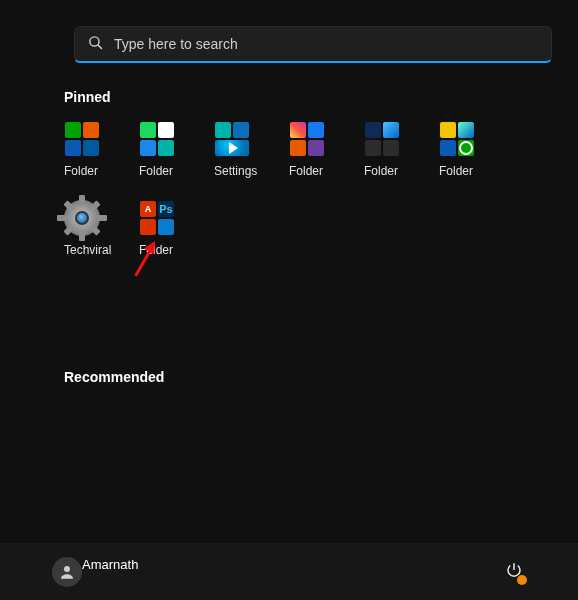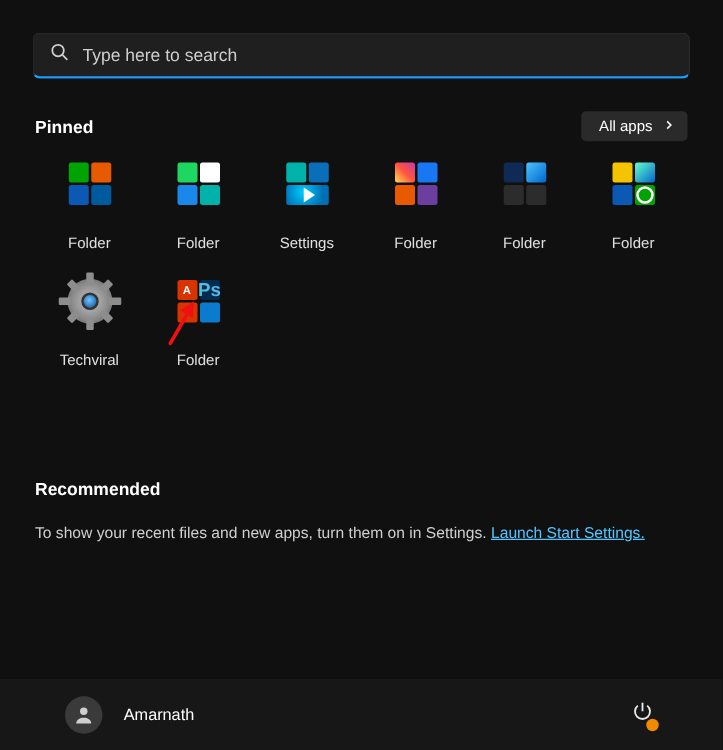--- a/index.html
+++ b/index.html
@@ -18,33 +18,34 @@
   .search {
     background: #1f1f1f;
     border: 1px solid #2a2a2a;
     border-bottom: 2px solid #1a9fff;
     border-radius: 6px;
     height: 37px;
     display: flex;
     align-items: center;
     padding: 0 12px;
     gap: 10px;
+    margin-left: 48px;
   }
   .search svg { width: 17px; height: 17px; flex: none; }
   .search input {
     background: transparent;
     border: none;
     outline: none;
     color: #cfcfcf;
     font-size: 14px;
     width: 100%;
   }
   .search input::placeholder { color: #cfcfcf; }
 
-  .content { padding: 0 28px; }
+  .content { padding: 0 64px; }
 
   .section-head {
     display: flex;
     align-items: center;
     justify-content: space-between;
     margin-top: 26px;
     margin-bottom: 16px;
   }
   .section-title { font-size: 14px; font-weight: 600; color: #fff; }
   .all-apps {
@@ -60,22 +61,22 @@
   .all-apps svg { width: 10px; height: 10px; }
 
   .grid {
     display: grid;
     grid-template-columns: repeat(6, 1fr);
     row-gap: 22px;
   }
   .app {
     display: flex;
     flex-direction: column;
-    align-items: center;
-    gap: 22px;
+    align-items: flex-start;
+    gap: 7px;
     width: 100%;
   }
   .tile {
     width: 36px;
     height: 36px;
     display: flex;
     flex-wrap: wrap;
     gap: 2px;
     justify-content: center;
     align-content: center;
@@ -170,37 +171,37 @@
   }
   .arrow-line::after {
     content: "";
     position: absolute;
     right: -2px; top: -5px;
     border-left: 12px solid #e11;
     border-top: 6px solid transparent;
     border-bottom: 6px solid transparent;
   }
 
-  .rec-section { margin-top: 88px; }
+  .rec-section { margin-top: 112px; }
   .rec-text { font-size: 12.5px; color: #cfcfcf; }
   .rec-text a { color: #56c4ff; text-decoration: underline; }
 
   .footer {
     position: absolute;
     left: 0; right: 0; bottom: 0;
     height: 58px;
     background: #171717;
     border-top: 1px solid #0d0d0d;
     display: flex;
     align-items: center;
     justify-content: space-between;
     padding: 0 52px;
   }
   .user {
-    display: flex; align-items: center; gap: 17px;
+    display: flex; align-items: flex-start; gap: 0;
   }
   .avatar {
     width: 30px; height: 30px; border-radius: 50%;
     background: #3a3a3a;
     display: flex; align-items: center; justify-content: center;
   }
   .avatar svg { width: 18px; height: 18px; }
   .username { font-size: 13px; color: #fff; }
 
   .power {
@@ -232,28 +233,20 @@
         <line x1="15.5" y1="15.5" x2="21" y2="21"></line>
       </svg>
     </span>
     <input type="text" placeholder="Type here to search" style="">
   </div>
 </div>
 
 <div class="content">
   <div class="section-head">
     <div class="section-title">Pinned</div>
-    <div class="all-apps">
-      <span>All apps</span>
-      <span>
-        <svg viewBox="0 0 24 24" fill="none" stroke="#fff" stroke-width="3">
-          <polyline points="9 5 16 12 9 19"></polyline>
-        </svg>
-      </span>
-    </div>
   </div>
 
   <div class="grid">
 
     <div class="app">
       <div class="tile">
         <div class="sq bg-green"></div>
         <div class="sq bg-orange"></div>
         <div class="sq bg-blue"></div>
         <div class="sq bg-storeB"></div>
@@ -324,34 +317,31 @@
         <div class="tooth" style="left:2px;bottom:1px;transform:rotate(45deg);"></div>
         <div class="tooth" style="right:2px;bottom:1px;transform:rotate(-45deg);"></div>
         <div class="inner"></div>
       </div>
       <div class="app-label">Techviral</div>
     </div>
 
     <div class="app">
       <div class="tile">
         <div class="sq bg-red" style="color:#fff;font-weight:700;font-size:9px;">A</div>
-        <div class="sq bg-ps" style="color:#5bd;font-weight:700;font-size:15px;">Ps</div>
+        <div class="sq bg-ps" style="color:#5bd;font-weight:700;font-size:11px;">Ps</div>
         <div class="sq bg-red"></div>
         <div class="sq bg-edge"></div>
       </div>
       <div class="app-label">Folder</div>
     </div>
 
   </div>
 
   <div class="rec-section">
     <div class="section-title" style="margin-bottom:20px;">Recommended</div>
-    <div class="rec-text">
-      <span>To show your recent files and new apps, turn them on in Settings. </span><a href="#">Launch Start Settings.</a>
-    </div>
   </div>
 </div>
 
 <div class="arrow">
   <div class="arrow-line"></div>
 </div>
 
 <div class="footer">
   <div class="user">
     <div class="avatar">

